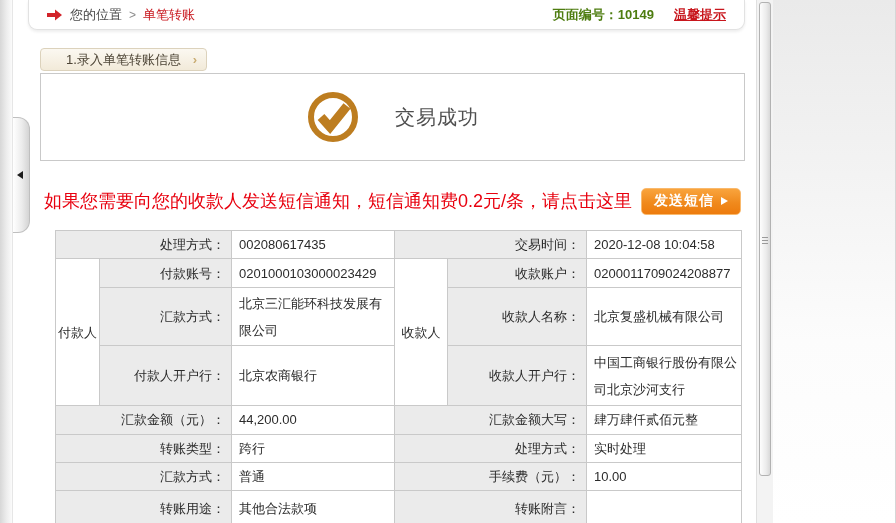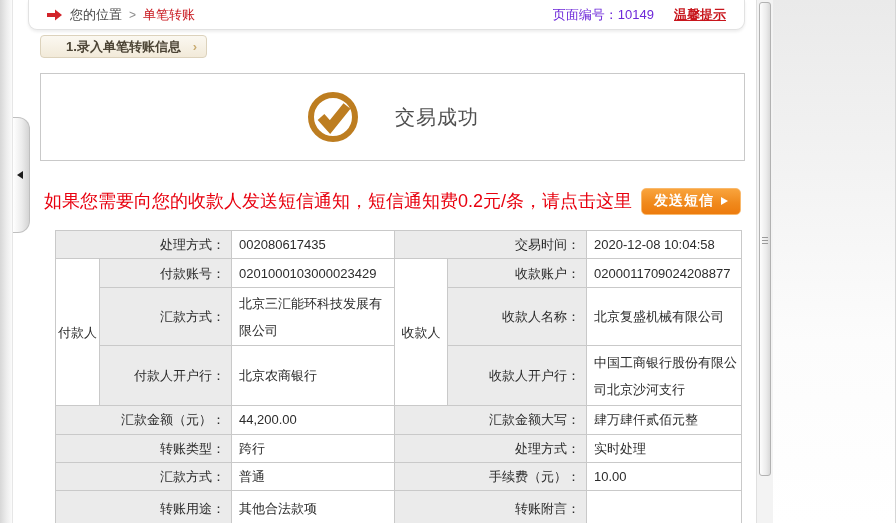--- a/index.html
+++ b/index.html
@@ -25,24 +25,24 @@
   
   .crumb-bar{
     position:absolute;left:28px;top:0;width:717px;height:30px;box-sizing:border-box;
     background:#ffffff;border:1px solid #e2e2e2;border-top:none;border-radius:0 0 9px 9px;
     box-shadow:0 2px 3px rgba(0,0,0,.07);
     display:flex;align-items:center;padding:0 18px;font-size:13px;color:#4a4a4a;
   }
   .crumb-arrow{margin-right:8px;display:inline-flex;}
   .crumb-sep{color:#8c8c8c;margin:0 7px;font-size:12px;}
   .crumb-current{color:#c8161d;}
-  .page-number{margin-left:auto;color:#6d28d9;}
+  .page-number{margin-left:auto;color:#4d7c0f;font-weight:bold;}
   .tips-link{color:#c8161d;font-weight:bold;text-decoration:underline;margin-left:20px;cursor:pointer;}
   
-  .steps{position:absolute;left:40px;top:35px;display:flex;gap:2px;font-weight:bold;}
+  .steps{position:absolute;left:40px;top:48px;display:flex;gap:2px;}
   .step{position:relative;width:167px;height:23px;border-radius:4px;box-sizing:border-box;
     display:flex;align-items:center;justify-content:center;font-size:13px;cursor:pointer;}
   .step.inactive{background:linear-gradient(180deg,#fbf8f1,#f2ead9);border:1px solid #dcd2bc;color:#4c4435;}
   .step.active{width:150px;background:linear-gradient(180deg,#d4433a 0%,#c01c21 50%,#aa1016 100%);
     border:1px solid #9d0f14;color:#ffffff;}
   .step .chev{position:absolute;right:9px;top:50%;transform:translateY(-54%);
     font-weight:bold;font-size:13px;line-height:1;}
   .step.inactive .chev{color:#c9ac72;}
   .step.active .chev{color:#ffffff;}
   .step .chev::before{content:"\203A";} 

